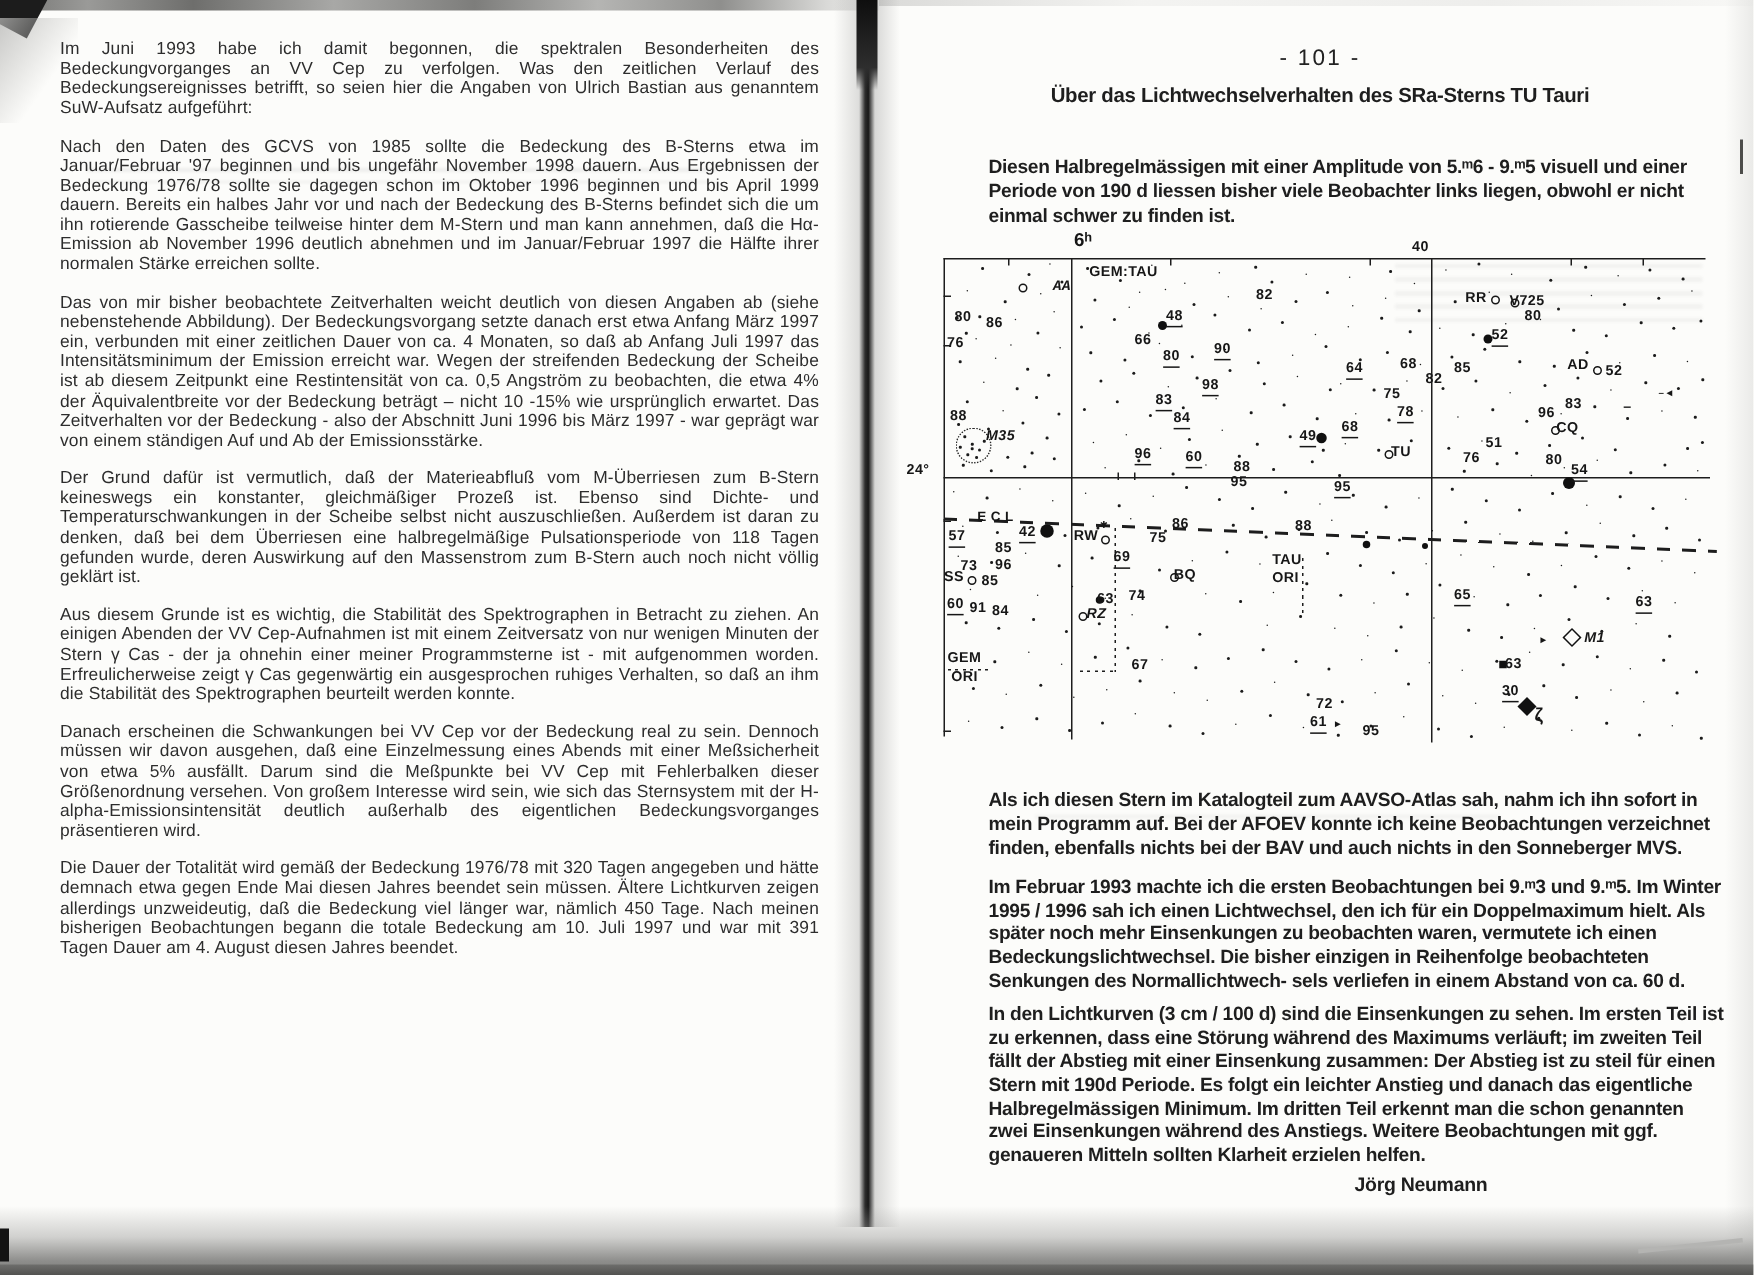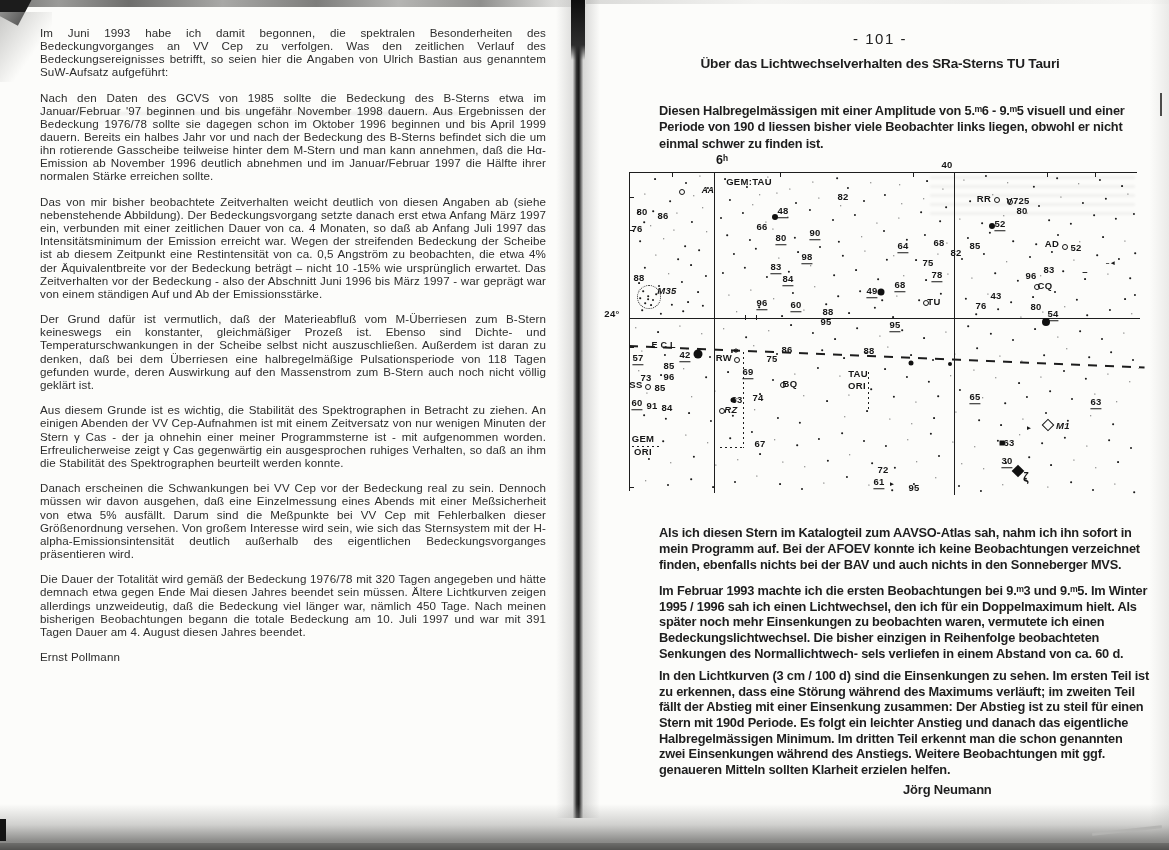--- a/index.html
+++ b/index.html
@@ -108,21 +108,20 @@
 <div class="artifact smudge" id="smudge3"></div>
 
 <div id="left-text">
   <p>Im Juni 1993 habe ich damit begonnen, die spektralen Besonderheiten des Bedeckungvorganges an VV Cep zu verfolgen. Was den zeitlichen Verlauf des Bedeckungsereignisses betrifft, so seien hier die Angaben von Ulrich Bastian aus genanntem SuW-Aufsatz aufgeführt:</p>
   <p>Nach den Daten des GCVS von 1985 sollte die Bedeckung des B-Sterns etwa im Januar/Februar '97 beginnen und bis ungefähr November 1998 dauern. Aus Ergebnissen der Bedeckung 1976/78 sollte sie dagegen schon im Oktober 1996 beginnen und bis April 1999 dauern. Bereits ein halbes Jahr vor und nach der Bedeckung des B-Sterns befindet sich die um ihn rotierende Gasscheibe teilweise hinter dem M-Stern und man kann annehmen, daß die Hα-Emission ab November 1996 deutlich abnehmen und im Januar/Februar 1997 die Hälfte ihrer normalen Stärke erreichen sollte.</p>
   <p>Das von mir bisher beobachtete Zeitverhalten weicht deutlich von diesen Angaben ab (siehe nebenstehende Abbildung). Der Bedeckungsvorgang setzte danach erst etwa Anfang März 1997 ein, verbunden mit einer zeitlichen Dauer von ca. 4 Monaten, so daß ab Anfang Juli 1997 das Intensitätsminimum der Emission erreicht war. Wegen der streifenden Bedeckung der Scheibe ist ab diesem Zeitpunkt eine Restintensität von ca. 0,5 Angström zu beobachten, die etwa 4% der Äquivalentbreite vor der Bedeckung beträgt – nicht 10 -15% wie ursprünglich erwartet. Das Zeitverhalten vor der Bedeckung - also der Abschnitt Juni 1996 bis März 1997 - war geprägt war von einem ständigen Auf und Ab der Emissionsstärke.</p>
   <p>Der Grund dafür ist vermutlich, daß der Materieabfluß vom M-Überriesen zum B-Stern keineswegs ein konstanter, gleichmäßiger Prozeß ist. Ebenso sind Dichte- und Temperaturschwankungen in der Scheibe selbst nicht auszuschließen. Außerdem ist daran zu denken, daß bei dem Überriesen eine halbregelmäßige Pulsationsperiode von 118 Tagen gefunden wurde, deren Auswirkung auf den Massenstrom zum B-Stern auch noch nicht völlig geklärt ist.</p>
   <p>Aus diesem Grunde ist es wichtig, die Stabilität des Spektrographen in Betracht zu ziehen. An einigen Abenden der VV Cep-Aufnahmen ist mit einem Zeitversatz von nur wenigen Minuten der Stern γ Cas - der ja ohnehin einer meiner Programmsterne ist - mit aufgenommen worden. Erfreulicherweise zeigt γ Cas gegenwärtig ein ausgesprochen ruhiges Verhalten, so daß an ihm die Stabilität des Spektrographen beurteilt werden konnte.</p>
   <p>Danach erscheinen die Schwankungen bei VV Cep vor der Bedeckung real zu sein. Dennoch müssen wir davon ausgehen, daß eine Einzelmessung eines Abends mit einer Meßsicherheit von etwa 5% ausfällt. Darum sind die Meßpunkte bei VV Cep mit Fehlerbalken dieser Größenordnung versehen. Von großem Interesse wird sein, wie sich das Sternsystem mit der H-alpha-Emissionsintensität deutlich außerhalb des eigentlichen Bedeckungsvorganges präsentieren wird.</p>
   <p>Die Dauer der Totalität wird gemäß der Bedeckung 1976/78 mit 320 Tagen angegeben und hätte demnach etwa gegen Ende Mai diesen Jahres beendet sein müssen. Ältere Lichtkurven zeigen allerdings unzweideutig, daß die Bedeckung viel länger war, nämlich 450 Tage. Nach meinen bisherigen Beobachtungen begann die totale Bedeckung am 10. Juli 1997 und war mit 391 Tagen Dauer am 4. August diesen Jahres beendet.</p>
-  <div class="sig">Ernst Pollmann</div>
 </div>
 
 <div id="right-pagenum">- 101 -</div>
 <div class="rp" id="right-title">Über das Lichtwechselverhalten des SRa-Sterns TU Tauri</div>
 <p class="rp" id="right-intro">Diesen Halbregelmässigen mit einer Amplitude von 5.ᵐ6 - 9.ᵐ5 visuell und einer Periode von 190 d liessen bisher viele Beobachter links liegen, obwohl er nicht einmal schwer zu finden ist.</p>
 
 <div id="chart">
   <div class="ln" id="ch-top"></div>
   <div class="ln" id="ch-left"></div>
   <div class="ln" id="ch-6h"></div>
@@ -560,21 +559,21 @@
       <div class="cl" style="left: 327px; top: 98px;">82</div>
       <div class="cl" style="left: 346px; top: 91px;">85</div>
       <div class="cl" style="left: 299px; top: 108px;">75</div>
       <div class="cl ul" style="left: 308px; top: 121px;">78</div>
       <div class="cl ul" style="left: 271px; top: 131px;">68</div>
       <div class="cl" style="left: 423px; top: 89px;">AD</div>
       <div class="cl" style="left: 447px; top: 93px;">52</div>
       <div class="cl" style="left: 420px; top: 115px;">83</div>
       <div class="cl" style="left: 402px; top: 121px;">96</div>
       <div class="cl" style="left: 416px; top: 131px;">CQ</div>
-      <div class="cl" style="left: 367px; top: 141px;">43</div>
+      <div class="cl" style="left: 367px; top: 141px;">51</div>
       <div class="cl" style="left: 352px; top: 151px;">76</div>
       <div class="cl" style="left: 407px; top: 152px;">80</div>
       <div class="cl ul" style="left: 424px; top: 160px;">54</div>
       <div class="cl" style="left: 305px; top: 147px;">TU</div>
       <div class="cl ul" style="left: 266px; top: 171px;">95</div>
       <div class="cl sp" style="left: 36px; top: 190px;">ECL</div>
       <div class="cl ul" style="left: 9px; top: 204px;">57</div>
       <div class="cl ul" style="left: 56px; top: 201px;">42</div>
       <div class="cl" style="left: 40px; top: 211px;">85</div>
       <div class="cl" style="left: 17px; top: 223px;">73</div>

